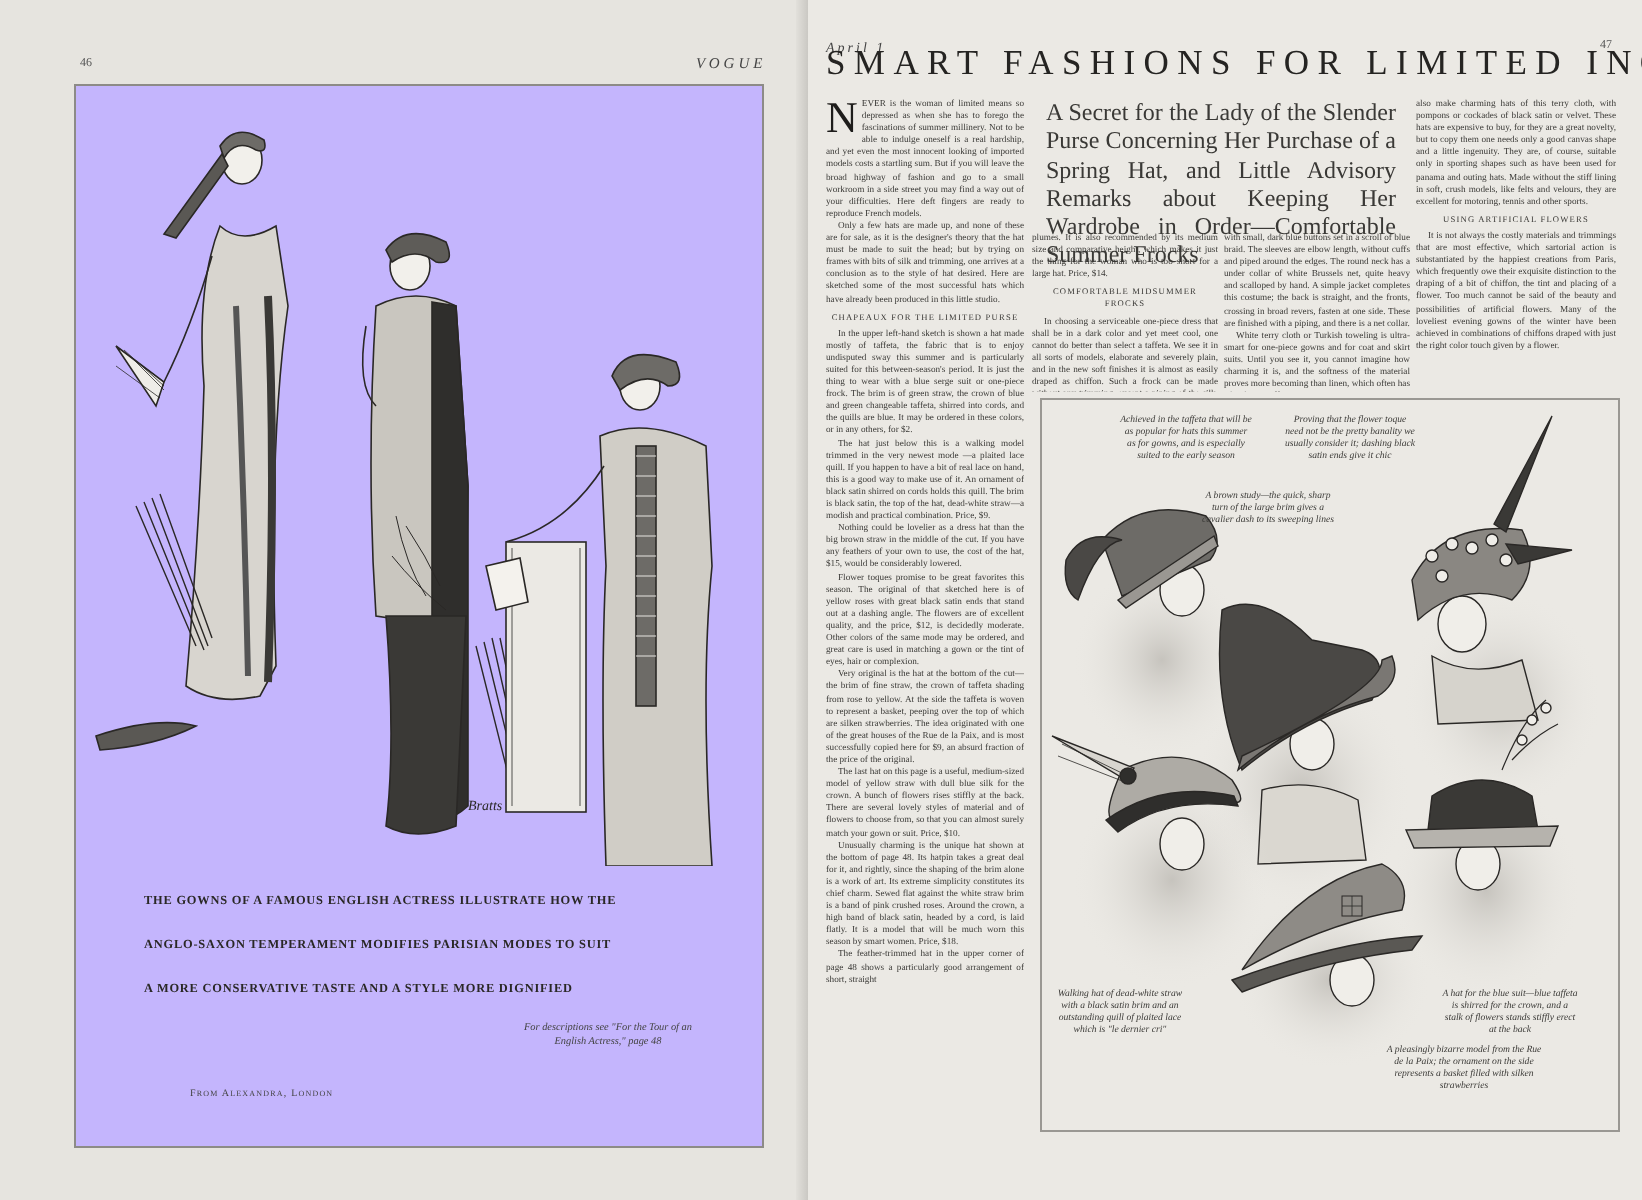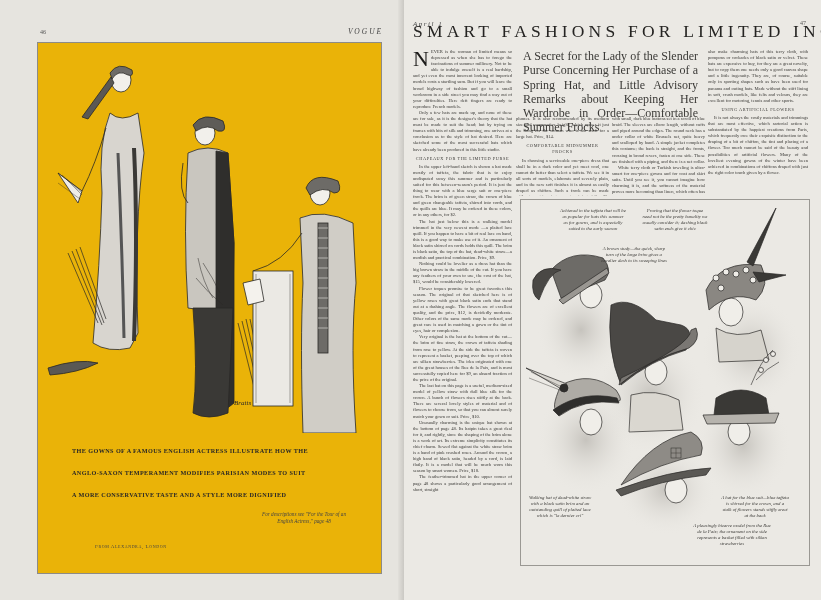--- a/index.html
+++ b/index.html
@@ -15,21 +15,21 @@
     .gutter {
       position: absolute; left: 398px; top: 0; width: 14px; height: 600px;
       background: linear-gradient(to right, #e2e0db 0%, #c9c7c2 45%, #f0eee9 60%, #e9e7e2 100%);
     }
     .folio { position: absolute; font-size: 6px; color: #555; }
     .running-head { position: absolute; font-style: italic; font-size: 7.5px; letter-spacing: 2px; color: #444; }
 
     
     .plate {
       position: absolute; left: 37px; top: 42px; width: 343px; height: 530px;
-      border: 1px solid #8d8b87; background: #eab308;
+      border: 1px solid #8d8b87; background: #c4b5fd;
     }
     .plate-art { position: absolute; left: 0; top: 0; width: 343px; height: 390px; }
     .caption-line {
       position: absolute; left: 34px; font-size: 6.2px; font-weight: bold; letter-spacing: 0.4px;
       color: #2a2826; white-space: nowrap; font-family: "Liberation Serif", serif;
     }
     .credit { position: absolute; left: 95px; top: 544px; font-size: 5px; letter-spacing: 0.6px; color: #444; font-variant: small-caps; }
     .see-desc {
       position: absolute; left: 258px; top: 511px; width: 92px; font-size: 5.2px; font-style: italic;
       text-align: center; color: #444; line-height: 6.5px;

